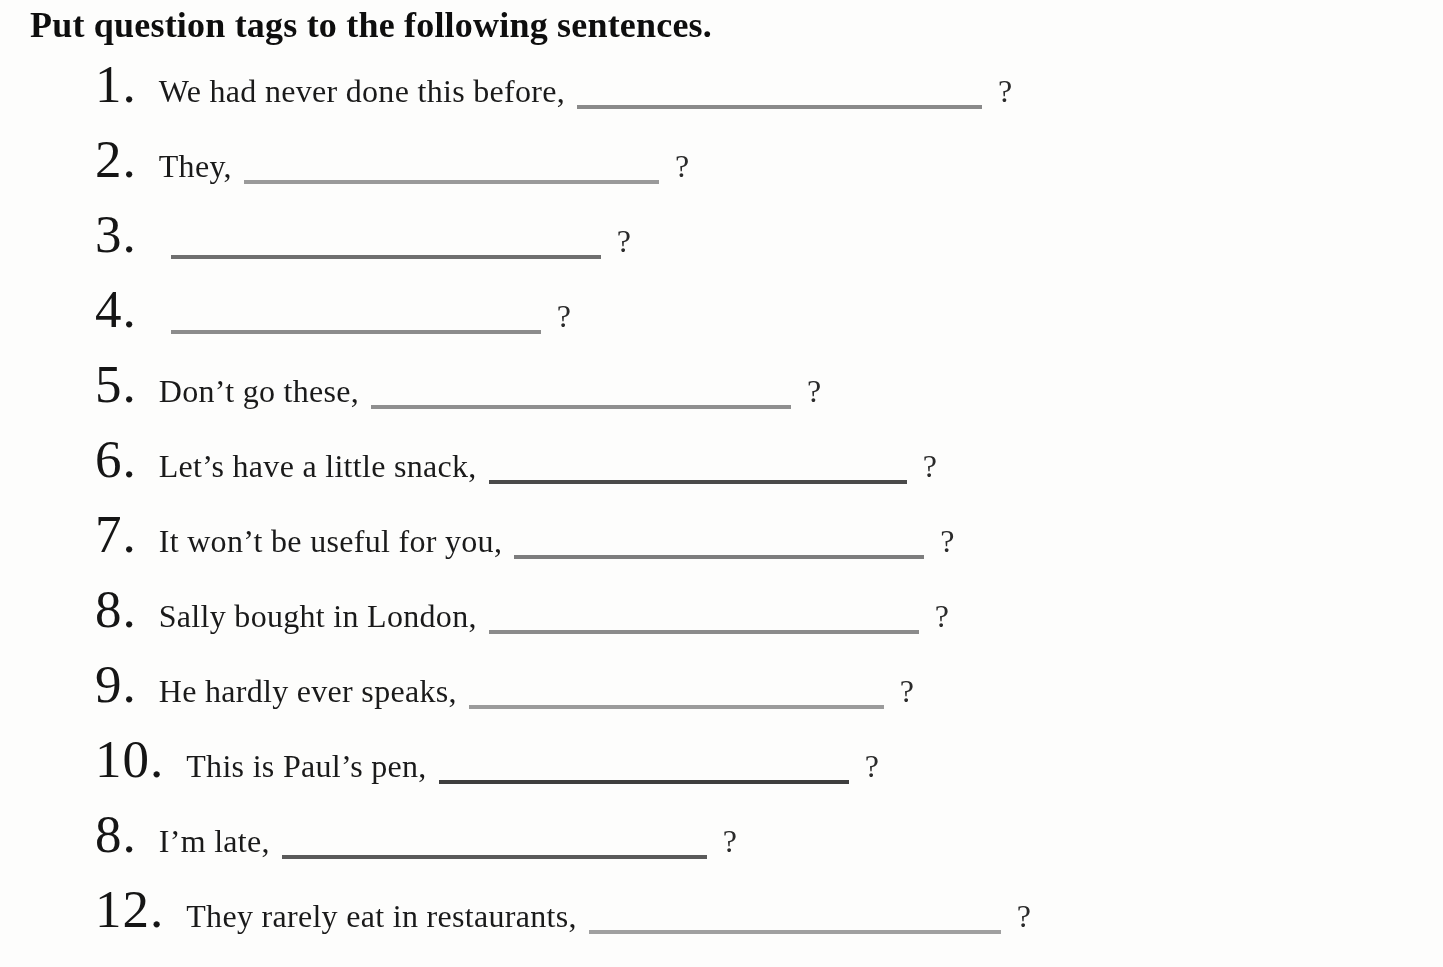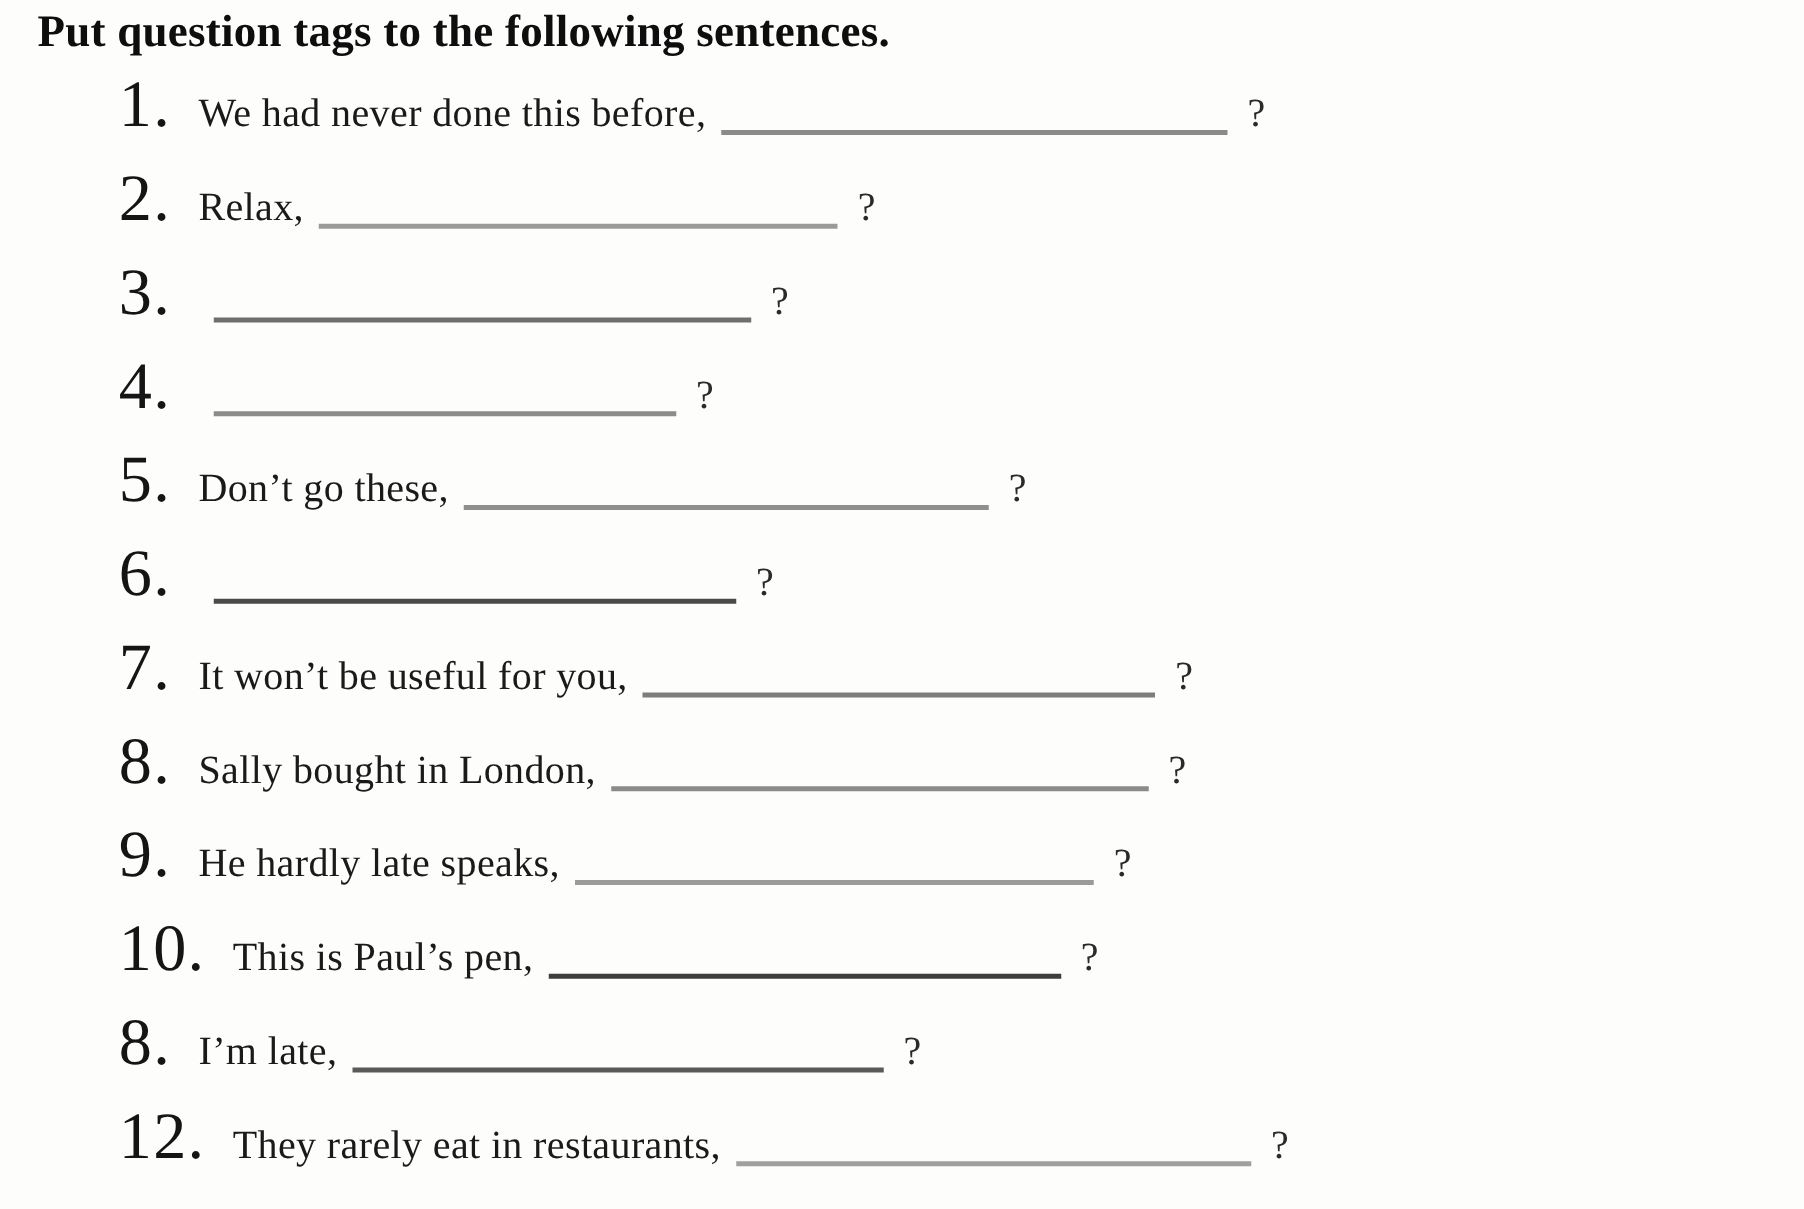--- a/index.html
+++ b/index.html
@@ -74,21 +74,21 @@
   <ol class="list" id="items">
   <li class="row">
     <span class="num">1.</span>
     <span class="txt">We had never done this before,</span>
     <span class="blank" style="width: 405px; border-bottom-color: rgb(138, 138, 138);"></span>
     <span class="qm">?</span>
   </li>
 
   <li class="row">
     <span class="num">2.</span>
-    <span class="txt">Relax,</span>
+    <span class="txt">They,</span>
     <span class="blank" style="width: 415px; border-bottom-color: rgb(154, 154, 154);"></span>
     <span class="qm">?</span>
   </li>
 
   <li class="row">
     <span class="num">3.</span>
     <span class="blank" style="width: 430px; border-bottom-color: rgb(111, 111, 111);"></span>
     <span class="qm">?</span>
   </li>
 
@@ -100,41 +100,42 @@
 
   <li class="row">
     <span class="num">5.</span>
     <span class="txt">Don’t go these,</span>
     <span class="blank" style="width: 420px; border-bottom-color: rgb(143, 143, 143);"></span>
     <span class="qm">?</span>
   </li>
 
   <li class="row">
     <span class="num">6.</span>
+    <span class="txt">Let’s have a little snack,</span>
     <span class="blank" style="width: 418px; border-bottom-color: rgb(74, 74, 74);"></span>
     <span class="qm">?</span>
   </li>
 
   <li class="row">
     <span class="num">7.</span>
     <span class="txt">It won’t be useful for you,</span>
     <span class="blank" style="width: 410px; border-bottom-color: rgb(125, 125, 125);"></span>
     <span class="qm">?</span>
   </li>
 
   <li class="row">
     <span class="num">8.</span>
     <span class="txt">Sally bought in London,</span>
     <span class="blank" style="width: 430px; border-bottom-color: rgb(139, 139, 139);"></span>
     <span class="qm">?</span>
   </li>
 
   <li class="row">
     <span class="num">9.</span>
-    <span class="txt">He hardly late speaks,</span>
+    <span class="txt">He hardly ever speaks,</span>
     <span class="blank" style="width: 415px; border-bottom-color: rgb(155, 155, 155);"></span>
     <span class="qm">?</span>
   </li>
 
   <li class="row">
     <span class="num">10.</span>
     <span class="txt">This is Paul’s pen,</span>
     <span class="blank" style="width: 410px; border-bottom-color: rgb(62, 62, 62);"></span>
     <span class="qm">?</span>
   </li>

